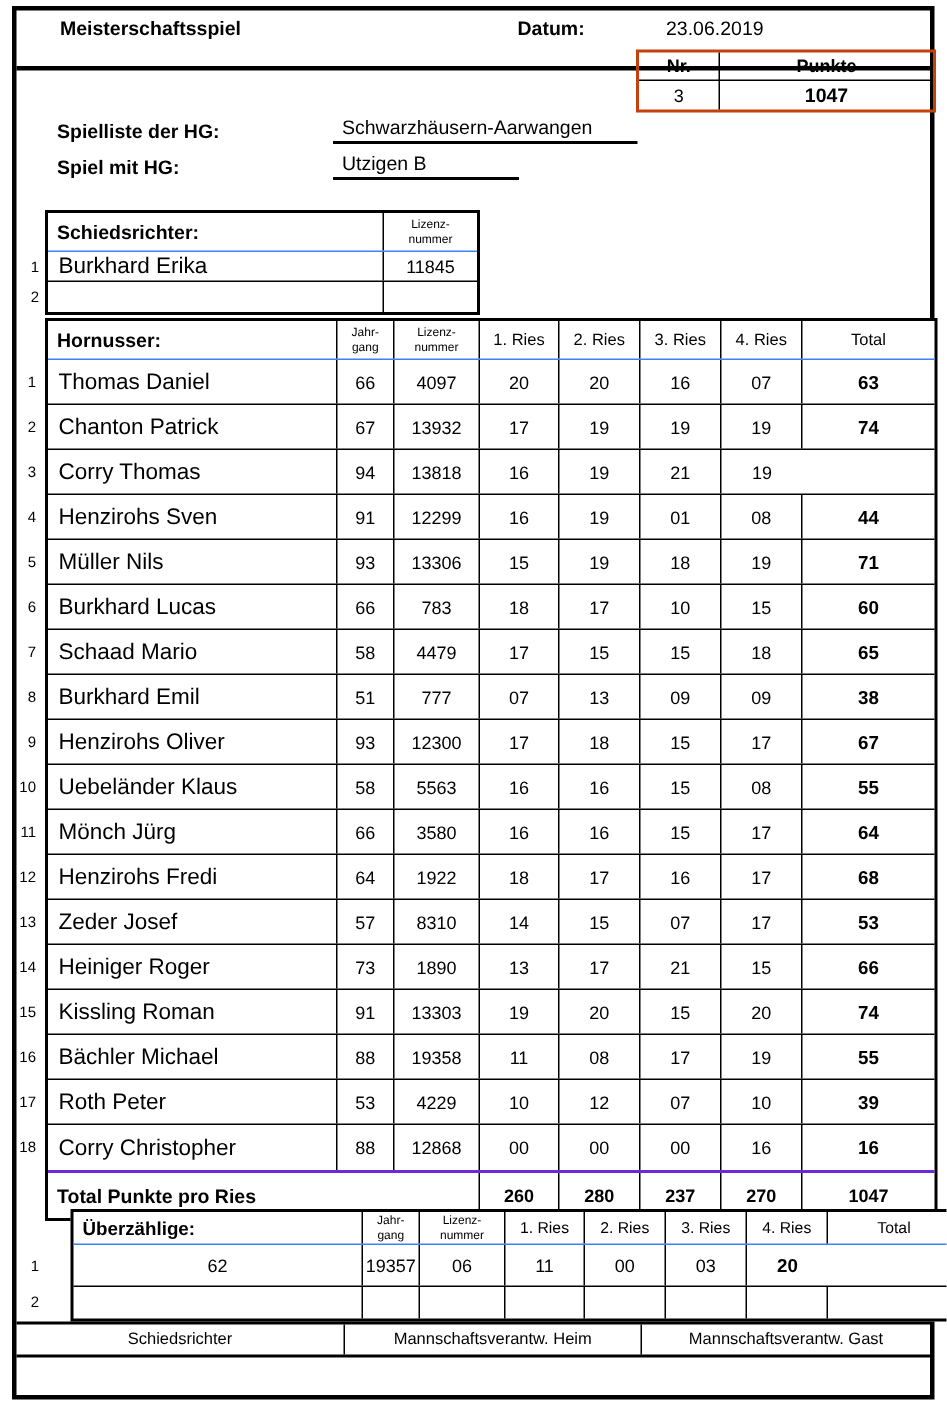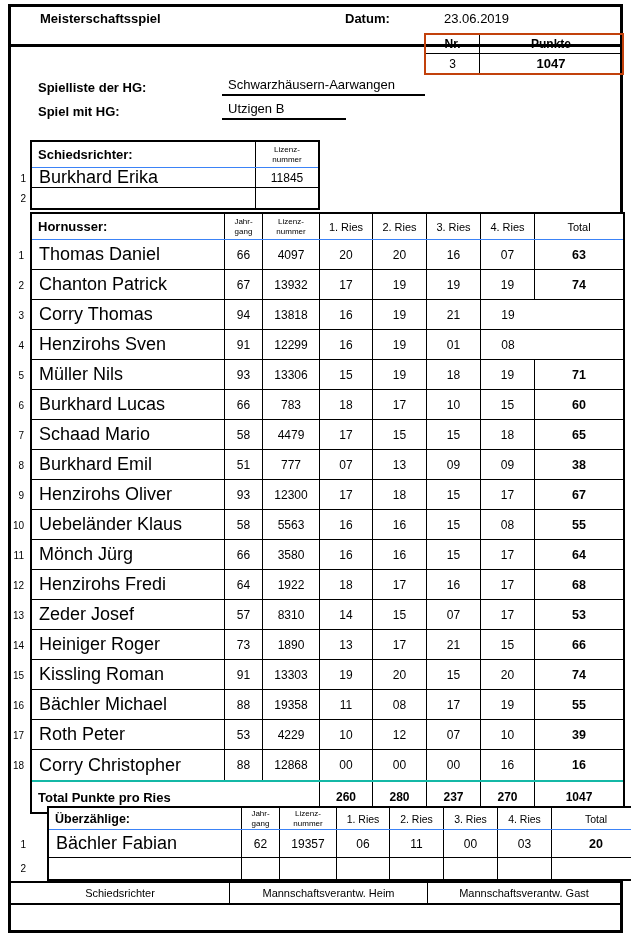--- a/index.html
+++ b/index.html
@@ -25,40 +25,40 @@
   .score-box > div:nth-child(4) { font-weight:bold; font-size:13px; }
   
   .team-label { font-size:13px; font-weight:bold; }
   .team-value { border-bottom:2px solid #000; font-size:13px; display:flex; align-items:flex-end; padding:0 0 2px 6px; }
   
   .tbl { border:2px solid #000; background:#fff; }
   .tr { display:grid; }
   .td { display:flex; align-items:center; border-right:1px solid #000; overflow:hidden; font-size:12px; }
   .td:last-child { border-right:none; }
   .c { justify-content:center; }
-  .name { padding-left:7px; font-size:18px; white-space:nowrap; }
+  .name { padding-left:7px; font-size:15px; white-space:nowrap; }
   .hdr2 { font-size:8px; line-height:1.15; white-space:pre-line; text-align:center; justify-content:center; }
   .rieshdr { font-size:11px; justify-content:center; }
   .titlecell { font-weight:bold; font-size:13px; padding-left:6px; }
   .grid2 { grid-template-columns:224px 1fr; }
   .grid8 { grid-template-columns:193px 38px 57px 53px 54px 54px 54px 1fr; }
   .gridT { grid-template-columns:288px 53px 54px 54px 54px 1fr; }
   .grid-sign { grid-template-columns:219px 198px 1fr; }
   .thead { border-bottom:1px solid #3b82f6; }
   .rows-host > .tr { border-bottom:1px solid #000; }
   .rows-host > .tr:last-child { border-bottom:none; }
   
   .ref-tbl { left:30px; top:140px; width:290px; }
   .ref-tbl .thead { height:26px; }
   .ref-tbl .rows-host > .tr { height:20px; }
   
   .players-tbl { left:30px; top:212px; width:595px; }
   .players-tbl .thead { height:26px; }
   .players-tbl .rows-host > .tr { height:30px; }
-  .total-row { height:32px; border-top:2px solid #14b8a6; }
+  .total-row { height:32px; border-top:2px solid #6d28d9; }
   .total-row .td { font-weight:bold; }
   .totalcol { font-weight:bold; font-size:12.5px; }
   
   .extras-tbl { left:47px; top:806px; width:595px; }
   .extras-tbl .thead { height:22px; }
   .extras-tbl .rows-host > .tr:nth-child(1) { height:28px; }
   .extras-tbl .rows-host > .tr:nth-child(2) { height:21px; }
   .extras-tbl .titlecell { font-size:12.5px; }
   .extras-tbl .rieshdr { font-size:10.5px; }
   
@@ -204,20 +204,21 @@
   </div>
 
   <div class="tr grid8">
     <div class="td name">Henzirohs Sven</div>
     <div class="td c">91</div>
     <div class="td c">12299</div>
     <div class="td c">16</div>
     <div class="td c">19</div>
     <div class="td c">01</div>
     <div class="td c">08</div>
+        <div class="td c totalcol">44</div>
   </div>
 
   <div class="tr grid8">
     <div class="td name">Müller Nils</div>
     <div class="td c">93</div>
     <div class="td c">13306</div>
     <div class="td c">15</div>
     <div class="td c">19</div>
     <div class="td c">18</div>
     <div class="td c">19</div>
@@ -391,21 +392,20 @@
     <div class="td hdr2">Lizenz-
 nummer</div>
     <div class="td rieshdr">1. Ries</div>
     <div class="td rieshdr">2. Ries</div>
     <div class="td rieshdr">3. Ries</div>
     <div class="td rieshdr">4. Ries</div>
     <div class="td rieshdr">Total</div>
   </div>
   <div class="rows-host">
   <div class="tr grid8">
-    <div class="td name">Bächler Fabian</div>
     <div class="td c">62</div>
     <div class="td c">19357</div>
     <div class="td c">06</div>
     <div class="td c">11</div>
     <div class="td c">00</div>
     <div class="td c">03</div>
         <div class="td c totalcol">20</div>
   </div>
 
   <div class="tr grid8">

